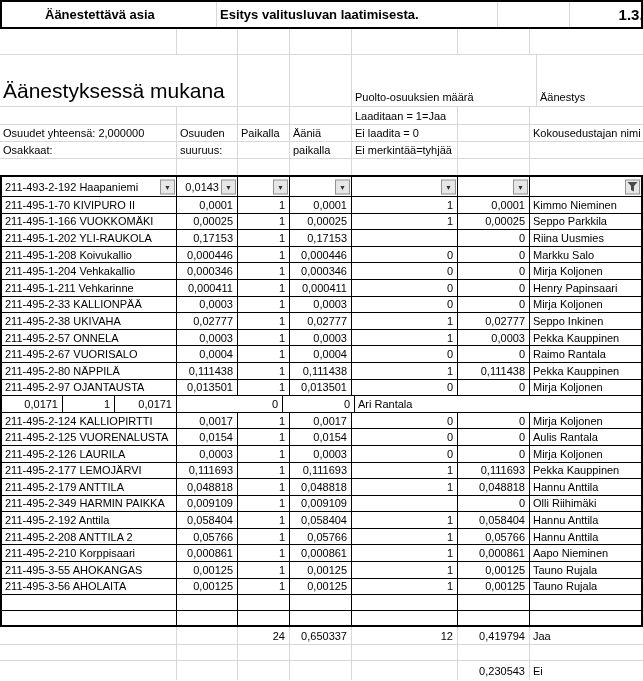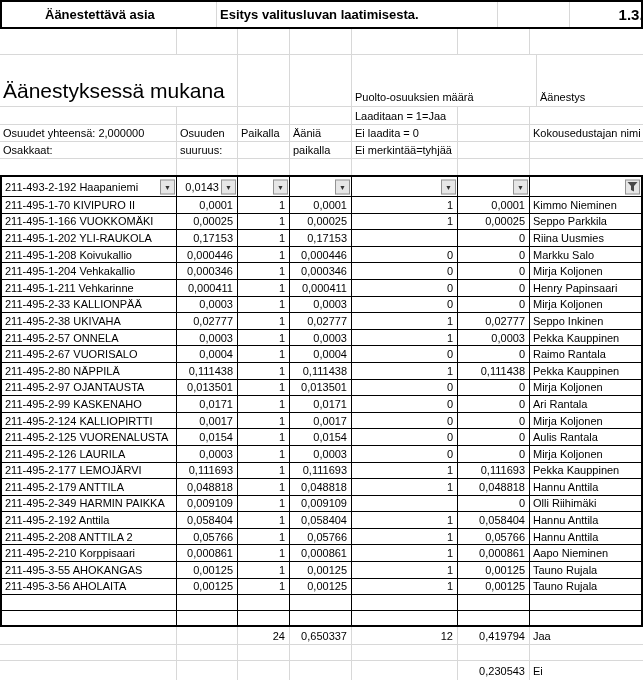--- a/index.html
+++ b/index.html
@@ -267,21 +267,20 @@
         <div class="row drow">
     <div class="c w1 left">211-495-2-97 OJANTAUSTA</div>
     <div class="c w2 right">0,013501</div>
     <div class="c w3 right">1</div>
     <div class="c w4 right">0,013501</div>
     <div class="c w5 right">0</div>
     <div class="c w6 right">0</div>
     <div class="c w7 left">Mirja Koljonen</div>
   </div>
         <div class="row drow">
-    <div class="c w1 left">211-495-2-99 KASKENAHO</div>
     <div class="c w2 right">0,0171</div>
     <div class="c w3 right">1</div>
     <div class="c w4 right">0,0171</div>
     <div class="c w5 right">0</div>
     <div class="c w6 right">0</div>
     <div class="c w7 left">Ari Rantala</div>
   </div>
         <div class="row drow">
     <div class="c w1 left">211-495-2-124 KALLIOPIRTTI</div>
     <div class="c w2 right">0,0017</div>

